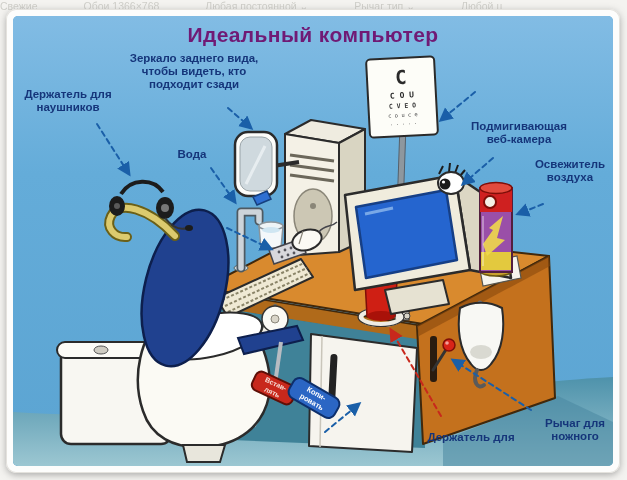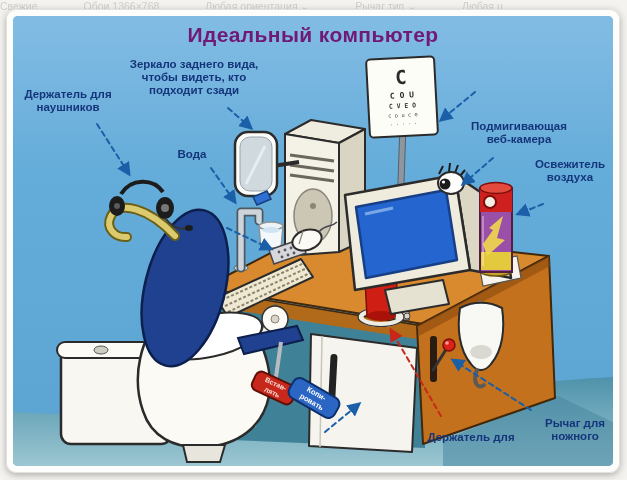--- a/index.html
+++ b/index.html
@@ -35,23 +35,23 @@
   }
   .label .faded{display:block;color:#93a7b6;margin-top:45px;}
   .label span{white-space:pre-line;}
 </style>
 </head>
 <body>
 
 <div class="topbar">
   <span>Свежие</span>
   <span>Обои 1366×768</span>
-  <span>Любая ориентация ⌄</span>
+  <span>Любая постоянной ⌄</span>
   <span>Рычаг тип ⌄</span>
-  <span>Любая ц</span>
+  <span>Любой ц</span>
 </div>
 
 <div class="frame">
   <div class="art">
 
     <svg width="600" height="450" viewBox="0 0 600 450">
       <defs>
         <linearGradient id="sky" x1="0" y1="0" x2="0" y2="1">
           <stop offset="0" stop-color="#82bce4"></stop>
           <stop offset="0.35" stop-color="#64acd9"></stop>
@@ -258,21 +258,21 @@
         <line x1="480" y1="142" x2="450" y2="168" stroke="#1a5fa8" stroke-dasharray="5 4" marker-end="url(#ab)"></line>
         <line x1="530" y1="188" x2="505" y2="198" stroke="#1a5fa8" stroke-dasharray="5 4" marker-end="url(#ab)"></line>
         <line x1="312" y1="416" x2="346" y2="388" stroke="#1a5fa8" stroke-dasharray="5 4" marker-end="url(#ab)"></line>
         <line x1="428" y1="400" x2="378" y2="314" stroke="#c8281c" stroke-dasharray="5 4" marker-end="url(#ar)"></line>
         <line x1="518" y1="394" x2="440" y2="344" stroke="#1a5fa8" stroke-dasharray="5 4" marker-end="url(#ab)"></line>
       </g>
     </svg>
 
     <div class="title">Идеальный компьютер</div>
 
-    <div class="label" style="left:96px;top:42px;width:170px;">Зеркало заднего вида,
+    <div class="label" style="left:96px;top:36px;width:170px;">Зеркало заднего вида,
 чтобы видеть, кто
 подходит сзади</div>
     <div class="label" style="left:0px;top:72px;width:110px;">Держатель для
 наушников</div>
     <div class="label" style="left:148px;top:132px;width:62px;">Вода</div>
     <div class="label" style="left:430px;top:104px;width:152px;">Подмигивающая
 веб-камера</div>
     <div class="label" style="left:514px;top:142px;width:86px;">Освежитель
 воздуха</div>
     <div class="label" style="left:402px;top:402px;width:112px;">

